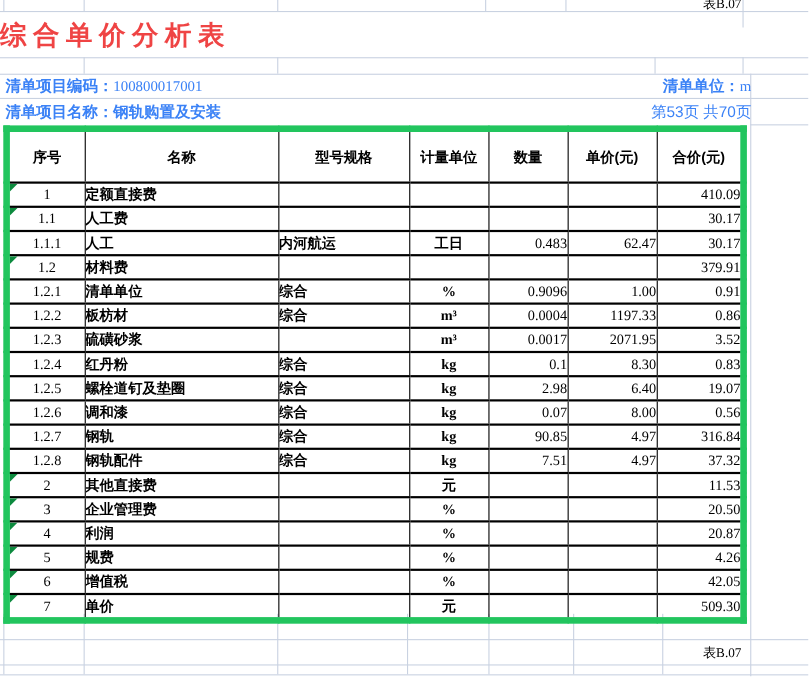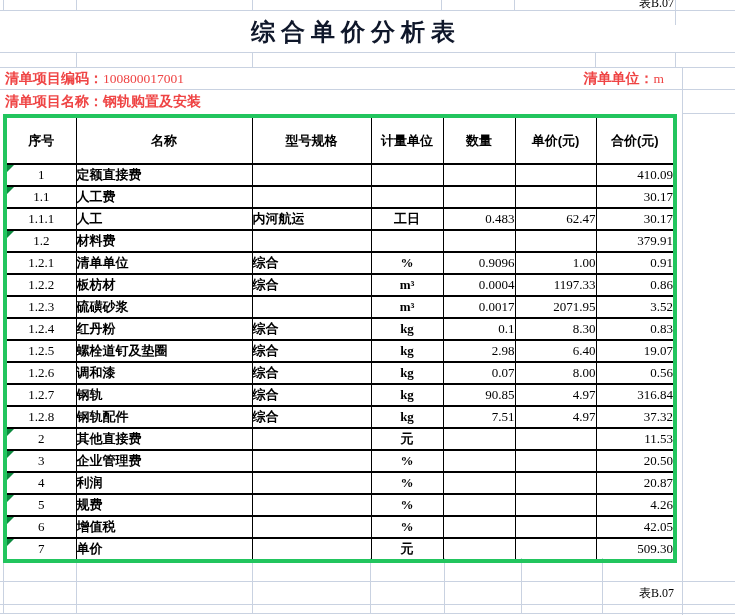--- a/index.html
+++ b/index.html
@@ -10,34 +10,34 @@
   .gl{position:absolute;background:#c9d2e1;}
   .gl.h{height:1px;}
   .gl.v{width:1px;}
 
   
   .sheet-label{position:absolute;font-size:12px;color:#000;font-family:"Liberation Serif",serif;}
   .sheet-label.top{top:-5px;right:61px;}
   .sheet-label.bottom{top:585px;right:61px;}
 
   
-  .title{position:absolute;top:16px;left:0;width:712px;text-align:center;
-         font-size:24px;font-weight:bold;letter-spacing:6px;color:#0f172a;}
-
-  
-  .meta-row{position:absolute;left:5px;width:725px;height:22px;line-height:22px;font-size:14px;color:#ef4444;}
+  .title{position:absolute;top:16px;left:0;width:712px;
+         font-size:24px;font-weight:bold;letter-spacing:6px;color:#ef4444;}
+
+  
+  .meta-row{position:absolute;left:5px;width:725px;height:22px;line-height:22px;font-size:14px;color:#3b82f6;}
   .meta-row .lbl{font-weight:bold;}
   .meta-row .val{font-family:"Liberation Serif",serif;font-size:13.5px;}
   .meta-row .val.cjk{font-family:"Liberation Sans",sans-serif;font-weight:bold;font-size:14px;}
-  .meta-right{position:absolute;right:66px;top:0;font-size:14px;}
+  .meta-right{position:absolute;right:47px;top:0;font-size:14px;}
   .meta-right .lbl{font-weight:bold;}
 
   
   table.price{position:absolute;left:3px;top:114px;border-collapse:collapse;table-layout:fixed;
-              border:4px solid #22c55e;font-size:13px;color:#000;}
+              border:6px solid #22c55e;font-size:13px;color:#000;}
   table.price td,table.price th{border-top:2px solid #000;border-bottom:2px solid #000;
               border-left:1px solid #000;border-right:1px solid #000;
               padding:0;overflow:hidden;white-space:nowrap;position:relative;}
   table.price th{height:45px;font-weight:bold;text-align:center;font-size:13px;}
   table.price td{height:20px;line-height:20px;}
   td.c-no{text-align:center;font-family:"Liberation Serif",serif;font-size:13px;}
   td.c-name,td.c-spec{text-align:left;padding-left:3px;font-weight:bold;}
   td.c-unit{text-align:center;font-family:"Liberation Serif",serif;}
   td.c-unit .txt{font-weight:bold;}
   td.num{text-align:right;padding-right:6px;font-family:"Liberation Serif",serif;font-size:13px;}
@@ -87,20 +87,21 @@
 
   <div class="title">综合单价分析表</div>
 
   <div class="meta-row" style="top:67px;">
     <span class="lbl">清单项目编码：</span><span class="val">100800017001</span>
     <span class="meta-right"><span class="lbl">清单单位：</span><span class="val">m</span></span>
   </div>
 
   <div class="meta-row" style="top:90px;">
     <span class="lbl">清单项目名称：</span><span class="val cjk">钢轨购置及安装</span>
+    <span class="meta-right">第53页 共70页</span>
   </div>
 
   <table class="price">
     <colgroup>
       <col style="width:71px">
         <col style="width:176px">
         <col style="width:119px">
       <col style="width:72px">
         <col style="width:72px">
         <col style="width:81px">

